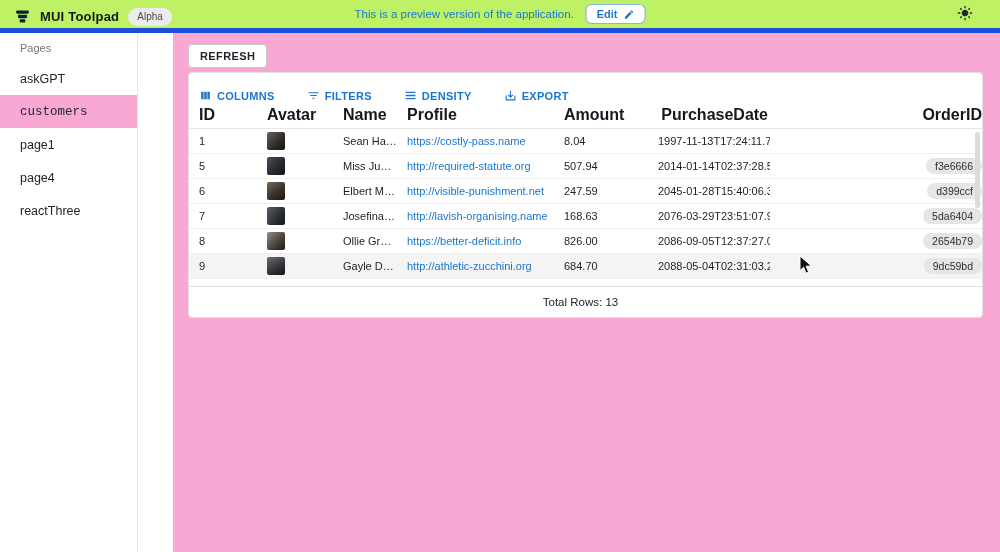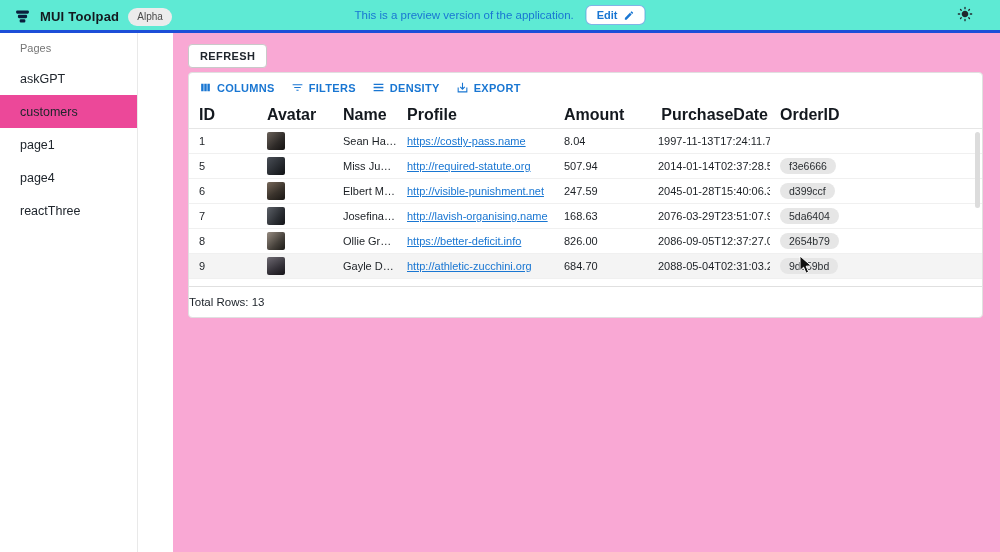--- a/index.html
+++ b/index.html
@@ -8,21 +8,21 @@
     font-family: "Liberation Sans", sans-serif;
     background: #ffffff;
     position: relative;
     overflow: hidden;
     color: #1c2025;
   }
 
   
   .topbar {
     position: absolute; top: 0; left: 0; width: 1000px; height: 33px;
-    background: #5eead4; border-bottom: 3px solid #1d4ed8;
+    background: #bef264; border-bottom: 5px solid #1d4ed8;
   }
   .topbar-left { position: absolute; left: 14px; top: 0; height: 33px; display: flex; align-items: center; gap: 9px; }
   .logo-icon { width: 17px; height: 17px; display: inline-flex; color: #0a1f3d; }
   .app-title { font-size: 13px; font-weight: bold; color: #14191f; letter-spacing: .2px; }
   .alpha-chip {
     background: #ececec; color: #4a4a4a; font-size: 10px; line-height: 1;
     padding: 4px 9px; border-radius: 10px;
   }
   .topbar-center {
     position: absolute; left: 50%; top: 50%; transform: translate(-50%,-50%);
@@ -43,39 +43,39 @@
   
   .sidebar {
     position: absolute; top: 33px; left: 0; width: 138px; bottom: 0;
     background: #fff; border-right: 1px solid #e9e9e9;
   }
   .sidebar-section { font-size: 11px; color: #757575; padding: 9px 0 8px 20px; }
   .nav-item {
     height: 33px; display: flex; align-items: center; padding-left: 20px;
     font-size: 12.5px; color: #20262d; cursor: pointer;
   }
-  .nav-item.selected { background: #ec4899; }
+  .nav-item.selected { background: #f9a8d4; font-family: Liberation Mono, monospace; }
 
   
   .main { position: absolute; top: 33px; left: 173px; width: 827px; bottom: 0; background: #f9a8d4; }
   .refresh-btn {
     position: absolute; left: 15px; top: 11px;
     border: 1px solid #c9c9c9; border-radius: 4px; background: #fff;
     font-size: 11px; font-weight: bold; letter-spacing: .4px; color: #20262d;
     padding: 5px 11px; cursor: pointer; font-family: inherit;
   }
 
   
   .grid-panel {
     position: absolute; left: 15px; top: 39px; width: 795px; height: 246px;
     border: 1px solid #e0e0e0; border-radius: 4px; background: #fff;
     display: flex; flex-direction: column;
   }
   .grid-toolbar {
-    height: 29px; display: flex; align-items: center; gap: 16px; padding-left: 10px; flex: none;
+    height: 29px; display: flex; align-items: flex-end; gap: 32px; padding-left: 10px; flex: none;
   }
   .tb-btn {
     display: inline-flex; align-items: center; gap: 5px;
     color: #1976d2; font-size: 11px; font-weight: bold; letter-spacing: .3px;
     background: none; border: none; cursor: pointer; font-family: inherit;
   }
   .tb-btn svg { width: 13px; height: 13px; }
 
   .grid-header { height: 27px; display: flex; align-items: center; border-bottom: 1px solid #e6e6e6; flex: none; }
   .grid-header .cell { font-weight: bold; font-size: 16px; color: #14191f; }
@@ -84,46 +84,46 @@
   .row { height: 25px; display: flex; align-items: center; border-bottom: 1px solid #f0f0f0; background: #fff; }
   .row.hovered { background: #f4f4f4; }
 
   .cell { padding-left: 10px; font-size: 11px; color: #1c2025; white-space: nowrap; overflow: hidden; }
   .c-id     { width: 68px;  flex: none; }
   .c-avatar { width: 76px;  flex: none; }
   .c-name   { width: 64px;  flex: none; text-overflow: ellipsis; }
   .c-profile{ width: 157px; flex: none; text-overflow: ellipsis; }
   .c-amount { width: 94px;  flex: none; }
   .c-date   { width: 122px; flex: none; text-align: right; padding-right: 2px; }
-  .c-order  { flex: 1; }
+  .c-order  { flex: 1; text-align: right; }
 
   .avatar {
     width: 18px; height: 18px; border-radius: 2px; display: inline-block; vertical-align: middle;
     background: linear-gradient(135deg, #6b625a 0%, #2e2a28 60%, #141211 100%);
   }
   .row:nth-child(2) .avatar { background: linear-gradient(135deg, #4a4f57 0%, #23262b 65%, #101113 100%); }
   .row:nth-child(3) .avatar { background: linear-gradient(145deg, #77685a 0%, #3a332c 55%, #191613 100%); }
   .row:nth-child(4) .avatar { background: linear-gradient(125deg, #5d6168 0%, #2b2e33 60%, #121316 100%); }
   .row:nth-child(5) .avatar { background: linear-gradient(135deg, #8a8076 10%, #45403a 60%, #1c1a17 100%); }
   .row:nth-child(6) .avatar { background: linear-gradient(150deg, #6e6a72 0%, #343138 60%, #151317 100%); }
 
-  .link { color: #1976d2; text-decoration: underline; cursor: pointer; text-align: center; }
+  .link { color: #1976d2; cursor: pointer; text-align: center; }
   .chip {
     background: #e6e6e6; color: #2b2f33; border-radius: 10px;
     font-size: 10.5px; padding: 3px 9px; display: inline-block; line-height: 1;
   }
 
   .v-scrollbar {
     position: absolute; right: 2px; top: 3px; width: 5px; height: 76px;
     background: #dcdcdc; border-radius: 3px;
   }
 
   .grid-footer {
     height: 31px; border-top: 1px solid #e0e0e0; flex: none;
-    display: flex; align-items: center; justify-content: flex-start; padding-right: 10px;
+    display: flex; align-items: center; justify-content: center; padding-right: 10px;
     font-size: 11.5px; color: #20262d;
   }
 
   
   .cursor { position: absolute; left: 799px; top: 255px; width: 14px; height: 20px; z-index: 50; pointer-events: none; }
 </style>
 </head>
 <body>
 
 <header class="topbar">

